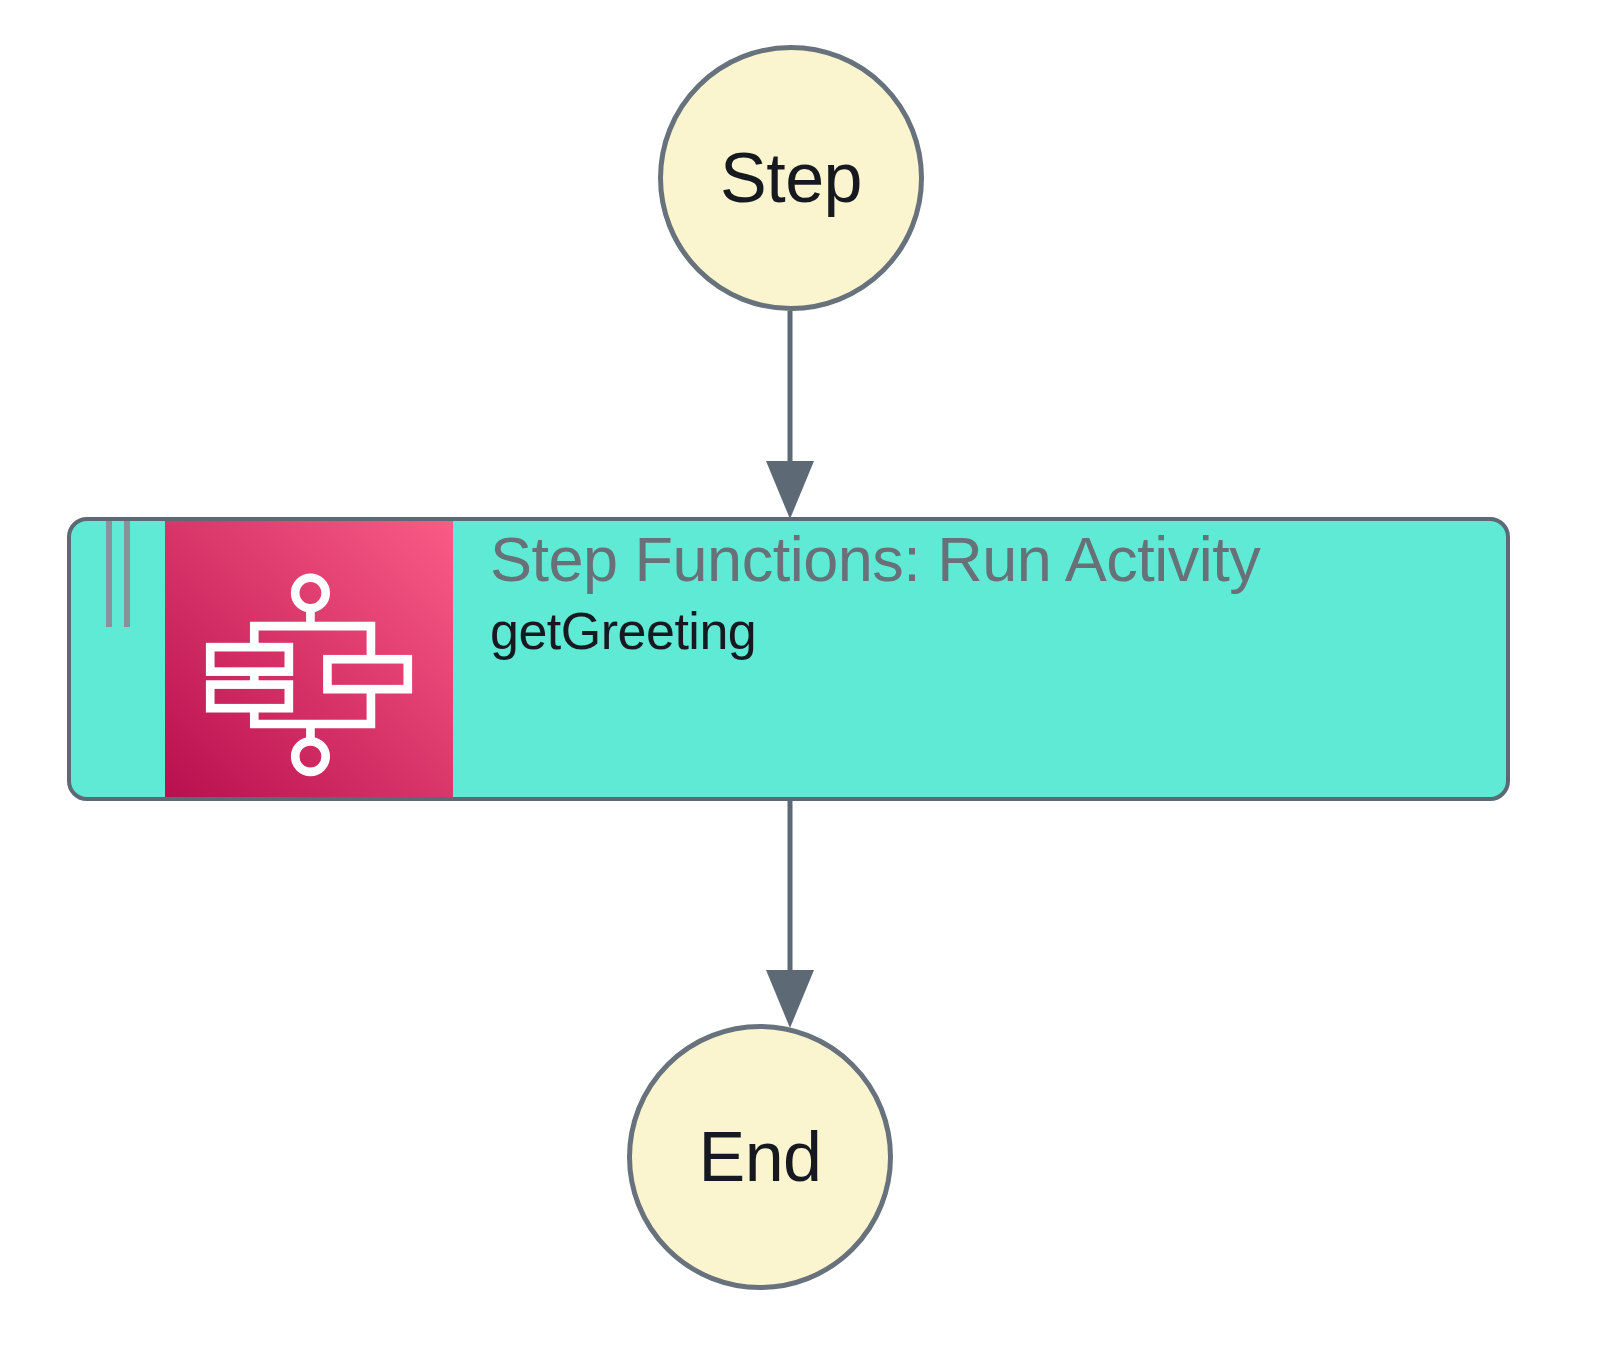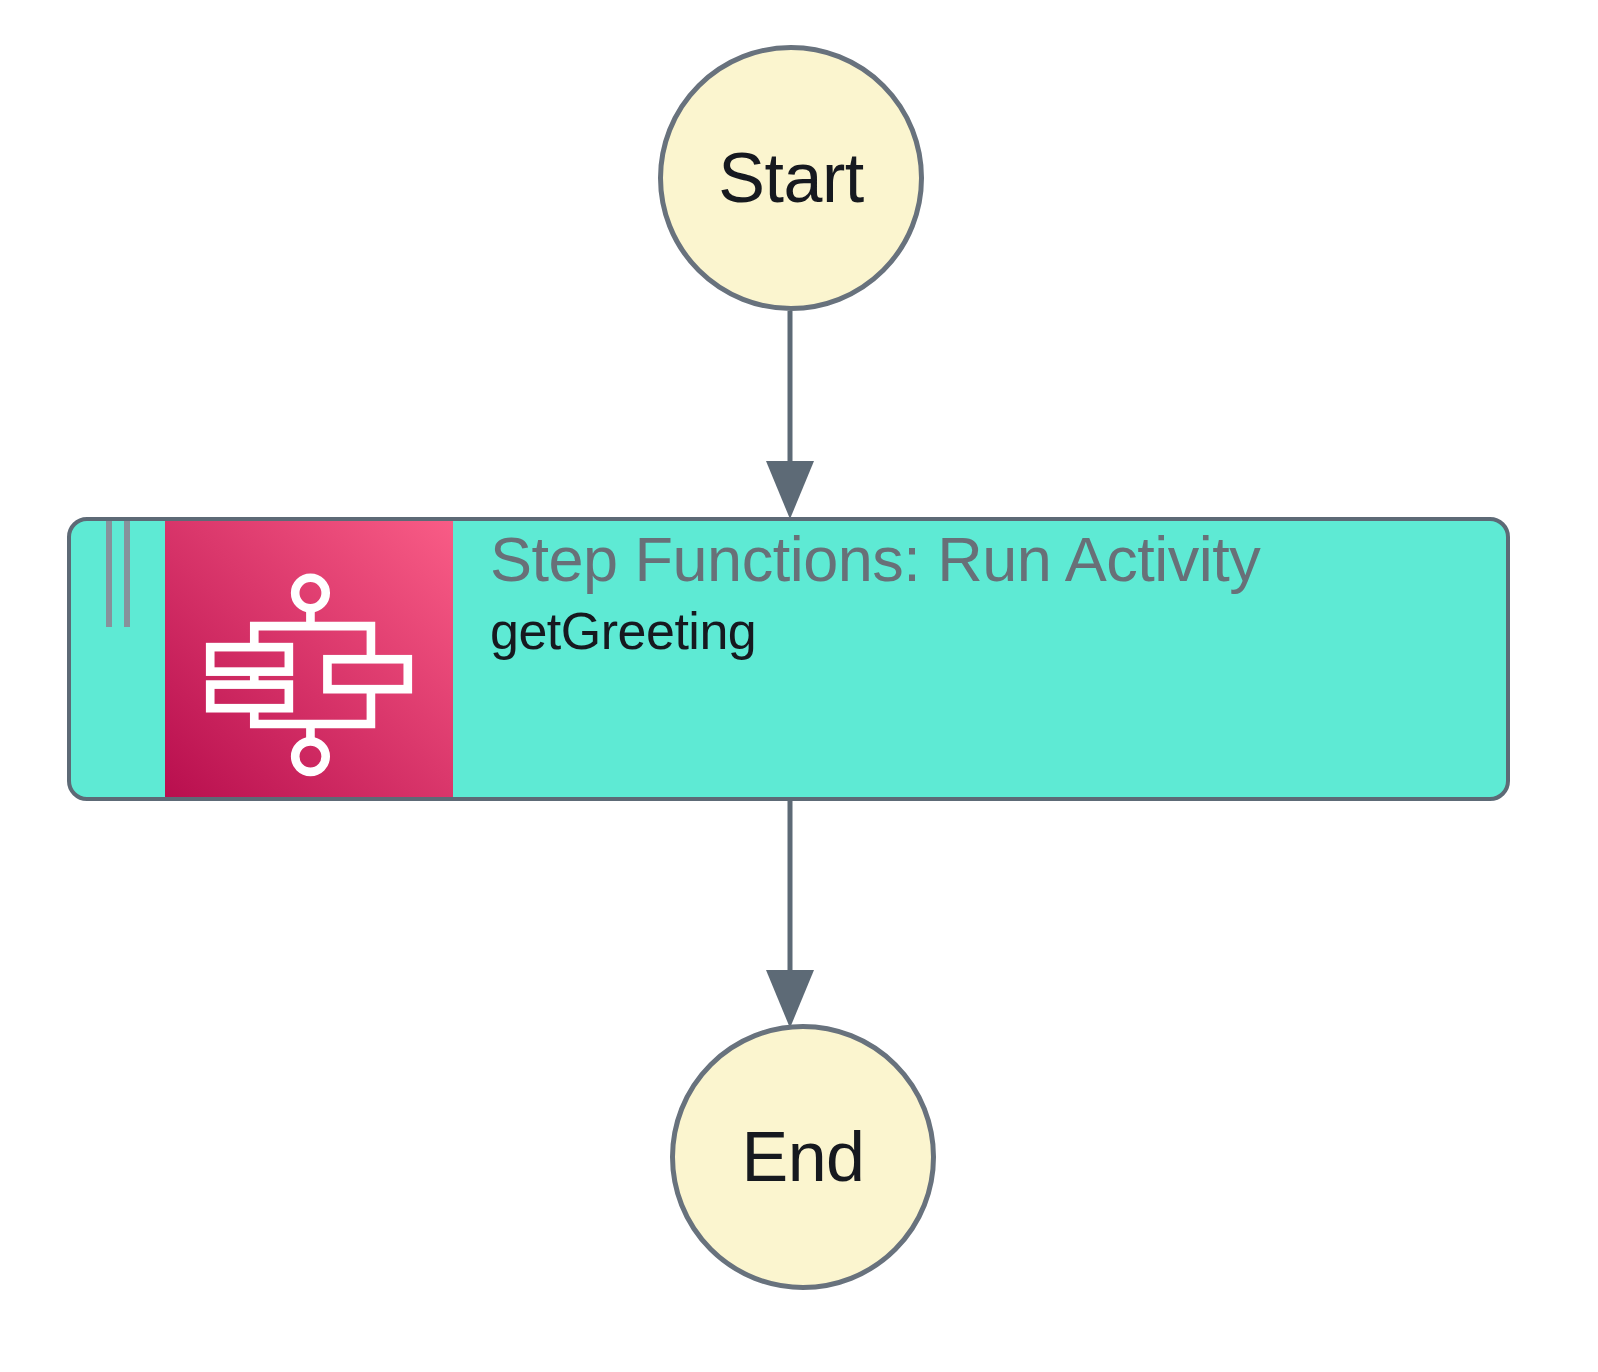--- a/index.html
+++ b/index.html
@@ -27,21 +27,21 @@
     display: flex;
     align-items: center;
     justify-content: center;
   }
   .terminal-label {
     font-size: 70px;
     color: #16191f;
     letter-spacing: -0.5px;
   }
   .terminal.start { left: 658px; top: 45px; }
-  .terminal.end   { left: 670px; top: 1024px; }
+  .terminal.end   { left: 627px; top: 1024px; }
   .task {
     position: absolute;
     left: 67px; top: 517px;
     width: 1443px; height: 284px;
     box-sizing: border-box;
     background: #5eead4;
     border: 4px solid #5d6a76;
     border-radius: 20px;
     display: flex;
     align-items: flex-start;
@@ -95,21 +95,21 @@
       <line x1="790" y1="311" x2="790" y2="467" stroke-width="5" stroke="#5d6a76"></line>
       <polygon points="766,461 814,461 790,519" fill="#5d6a76"></polygon>
     </g>
     <g>
       <line x1="790" y1="800" x2="790" y2="976" stroke-width="5" stroke="#5d6a76"></line>
       <polygon points="766,970 814,970 790,1028" fill="#5d6a76"></polygon>
     </g>
   </svg>
 
   <div class="terminal start">
-    <span class="terminal-label">Start</span>
+    <span class="terminal-label">Step</span>
   </div>
 
   <div class="task">
     <div class="drag-strip">
       <span class="drag-bar"></span>
       <span class="drag-bar"></span>
     </div>
     <div class="icon-tile">
       <svg viewBox="0 -2 100 100" xmlns="http://www.w3.org/2000/svg" fill="none" stroke="#ffffff" stroke-width="3">
         <circle cx="50.5" cy="23" r="5.3"></circle>

